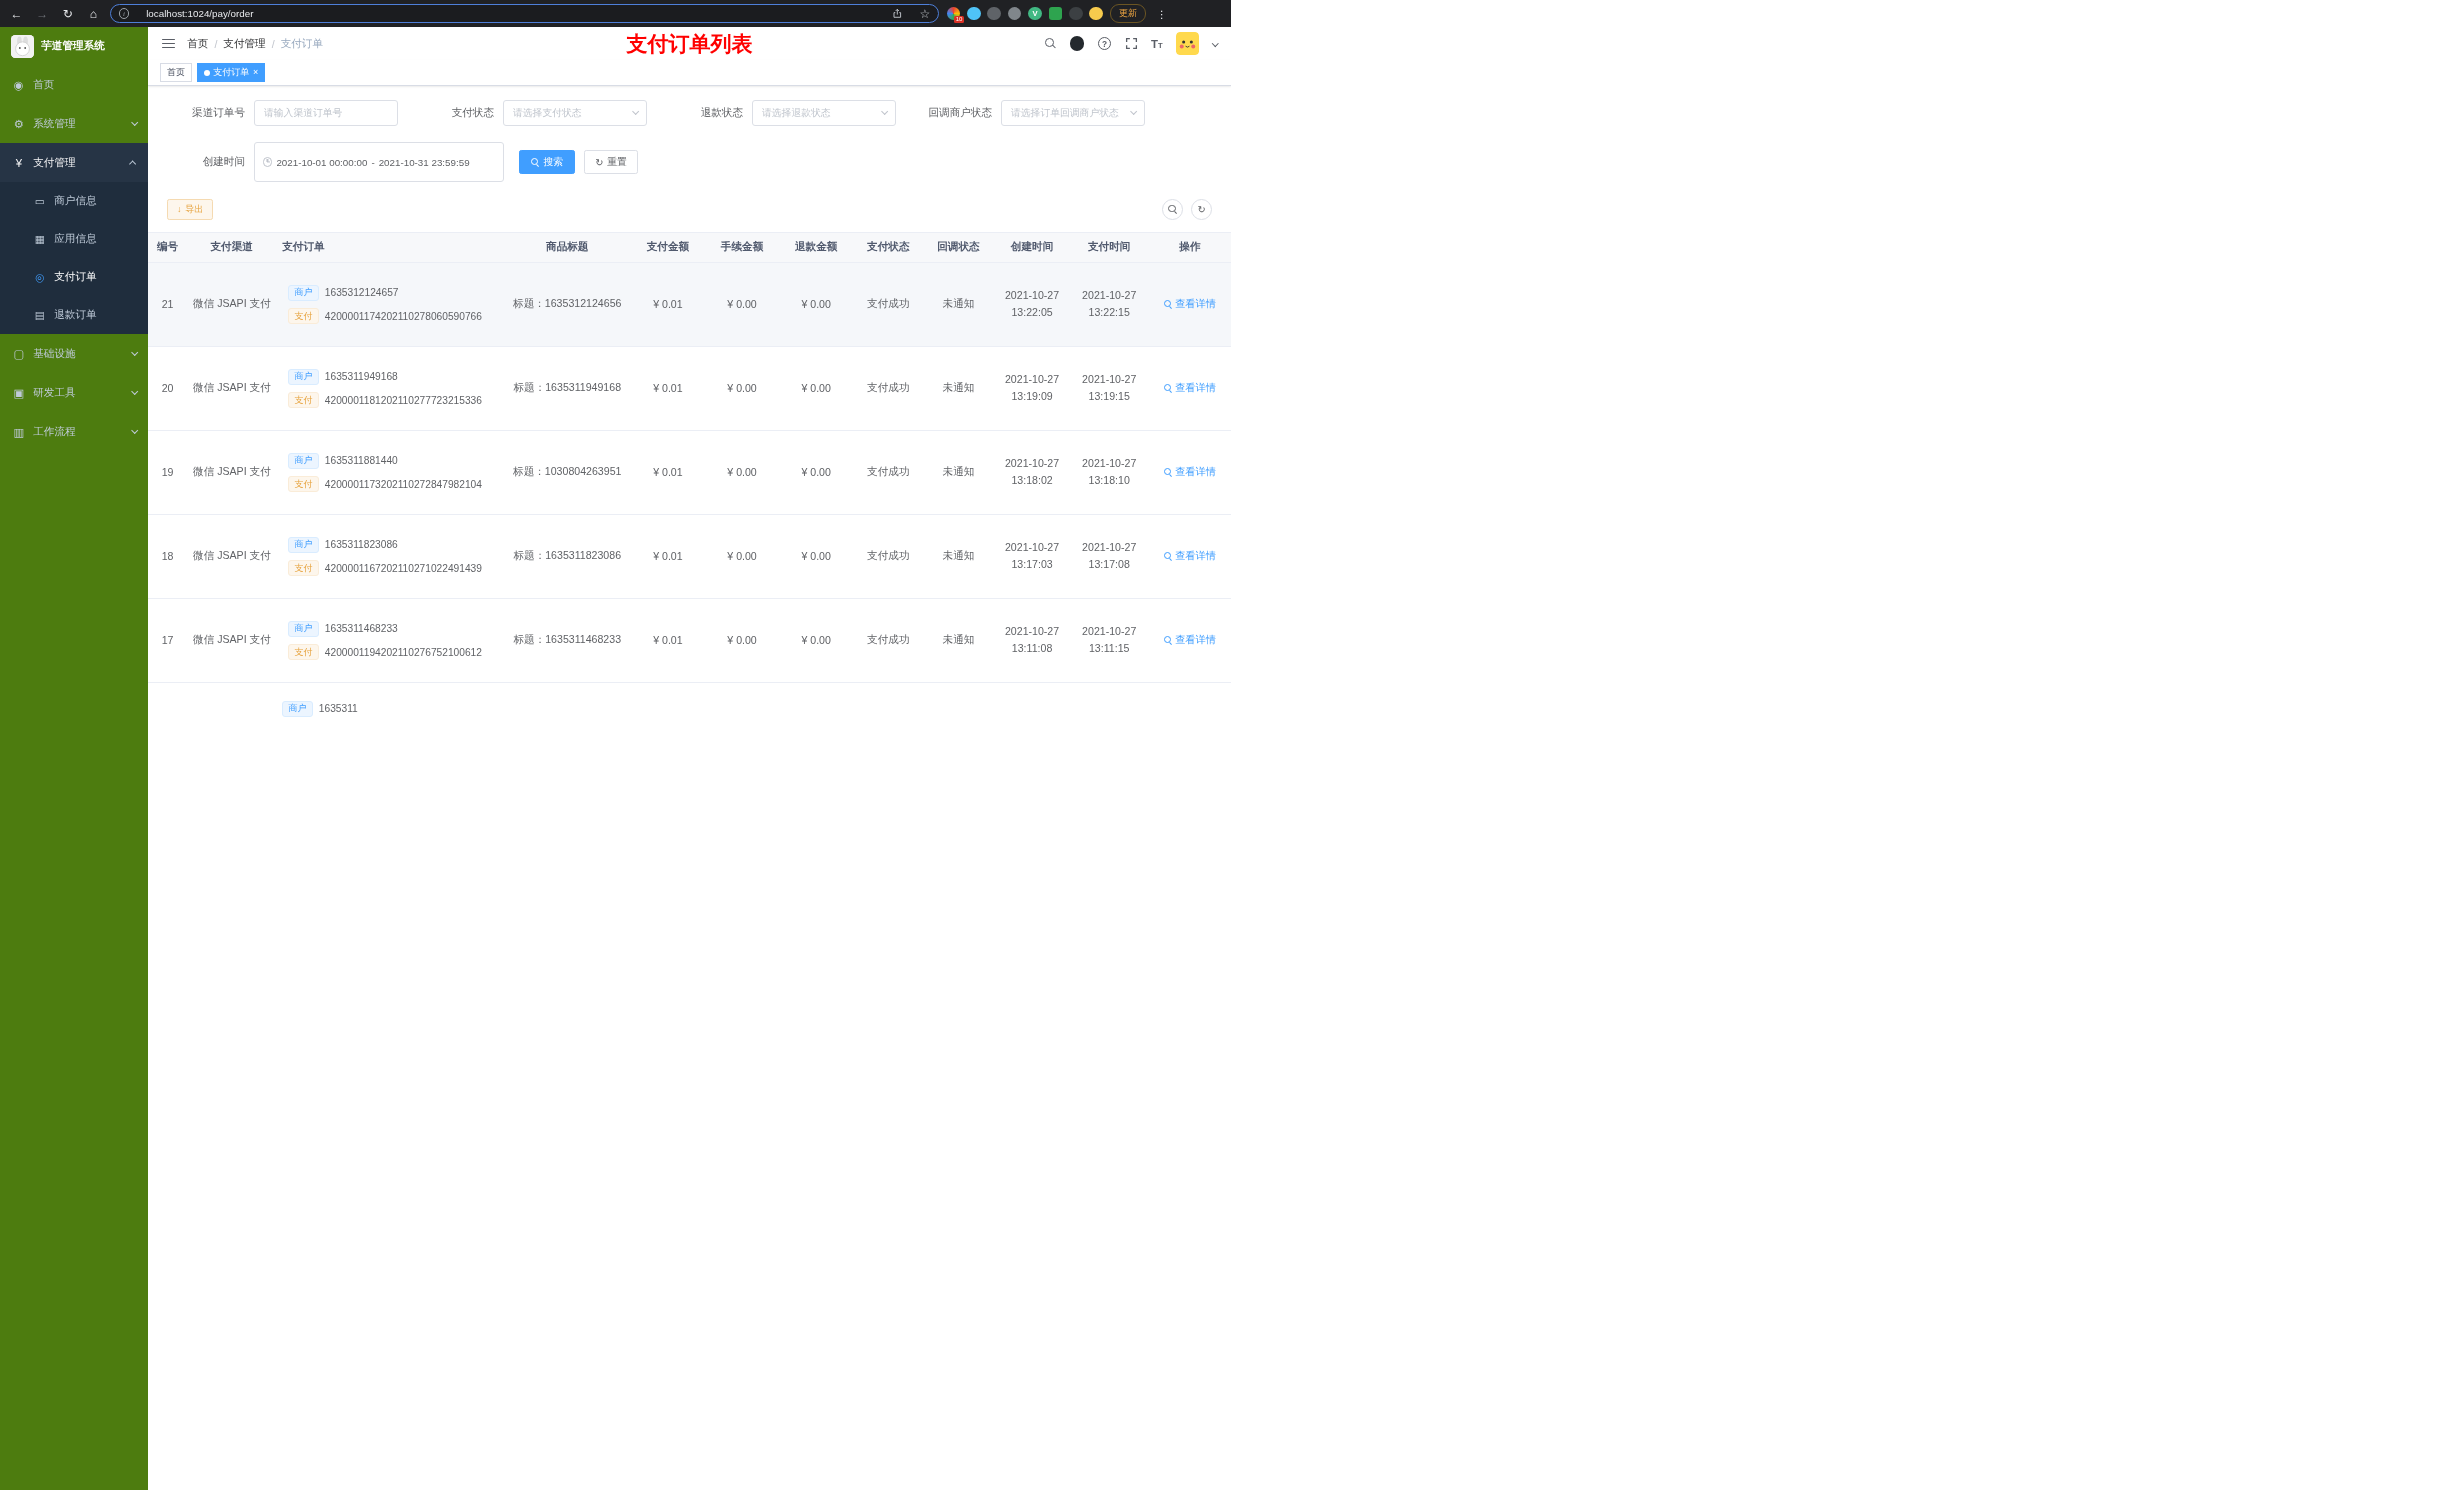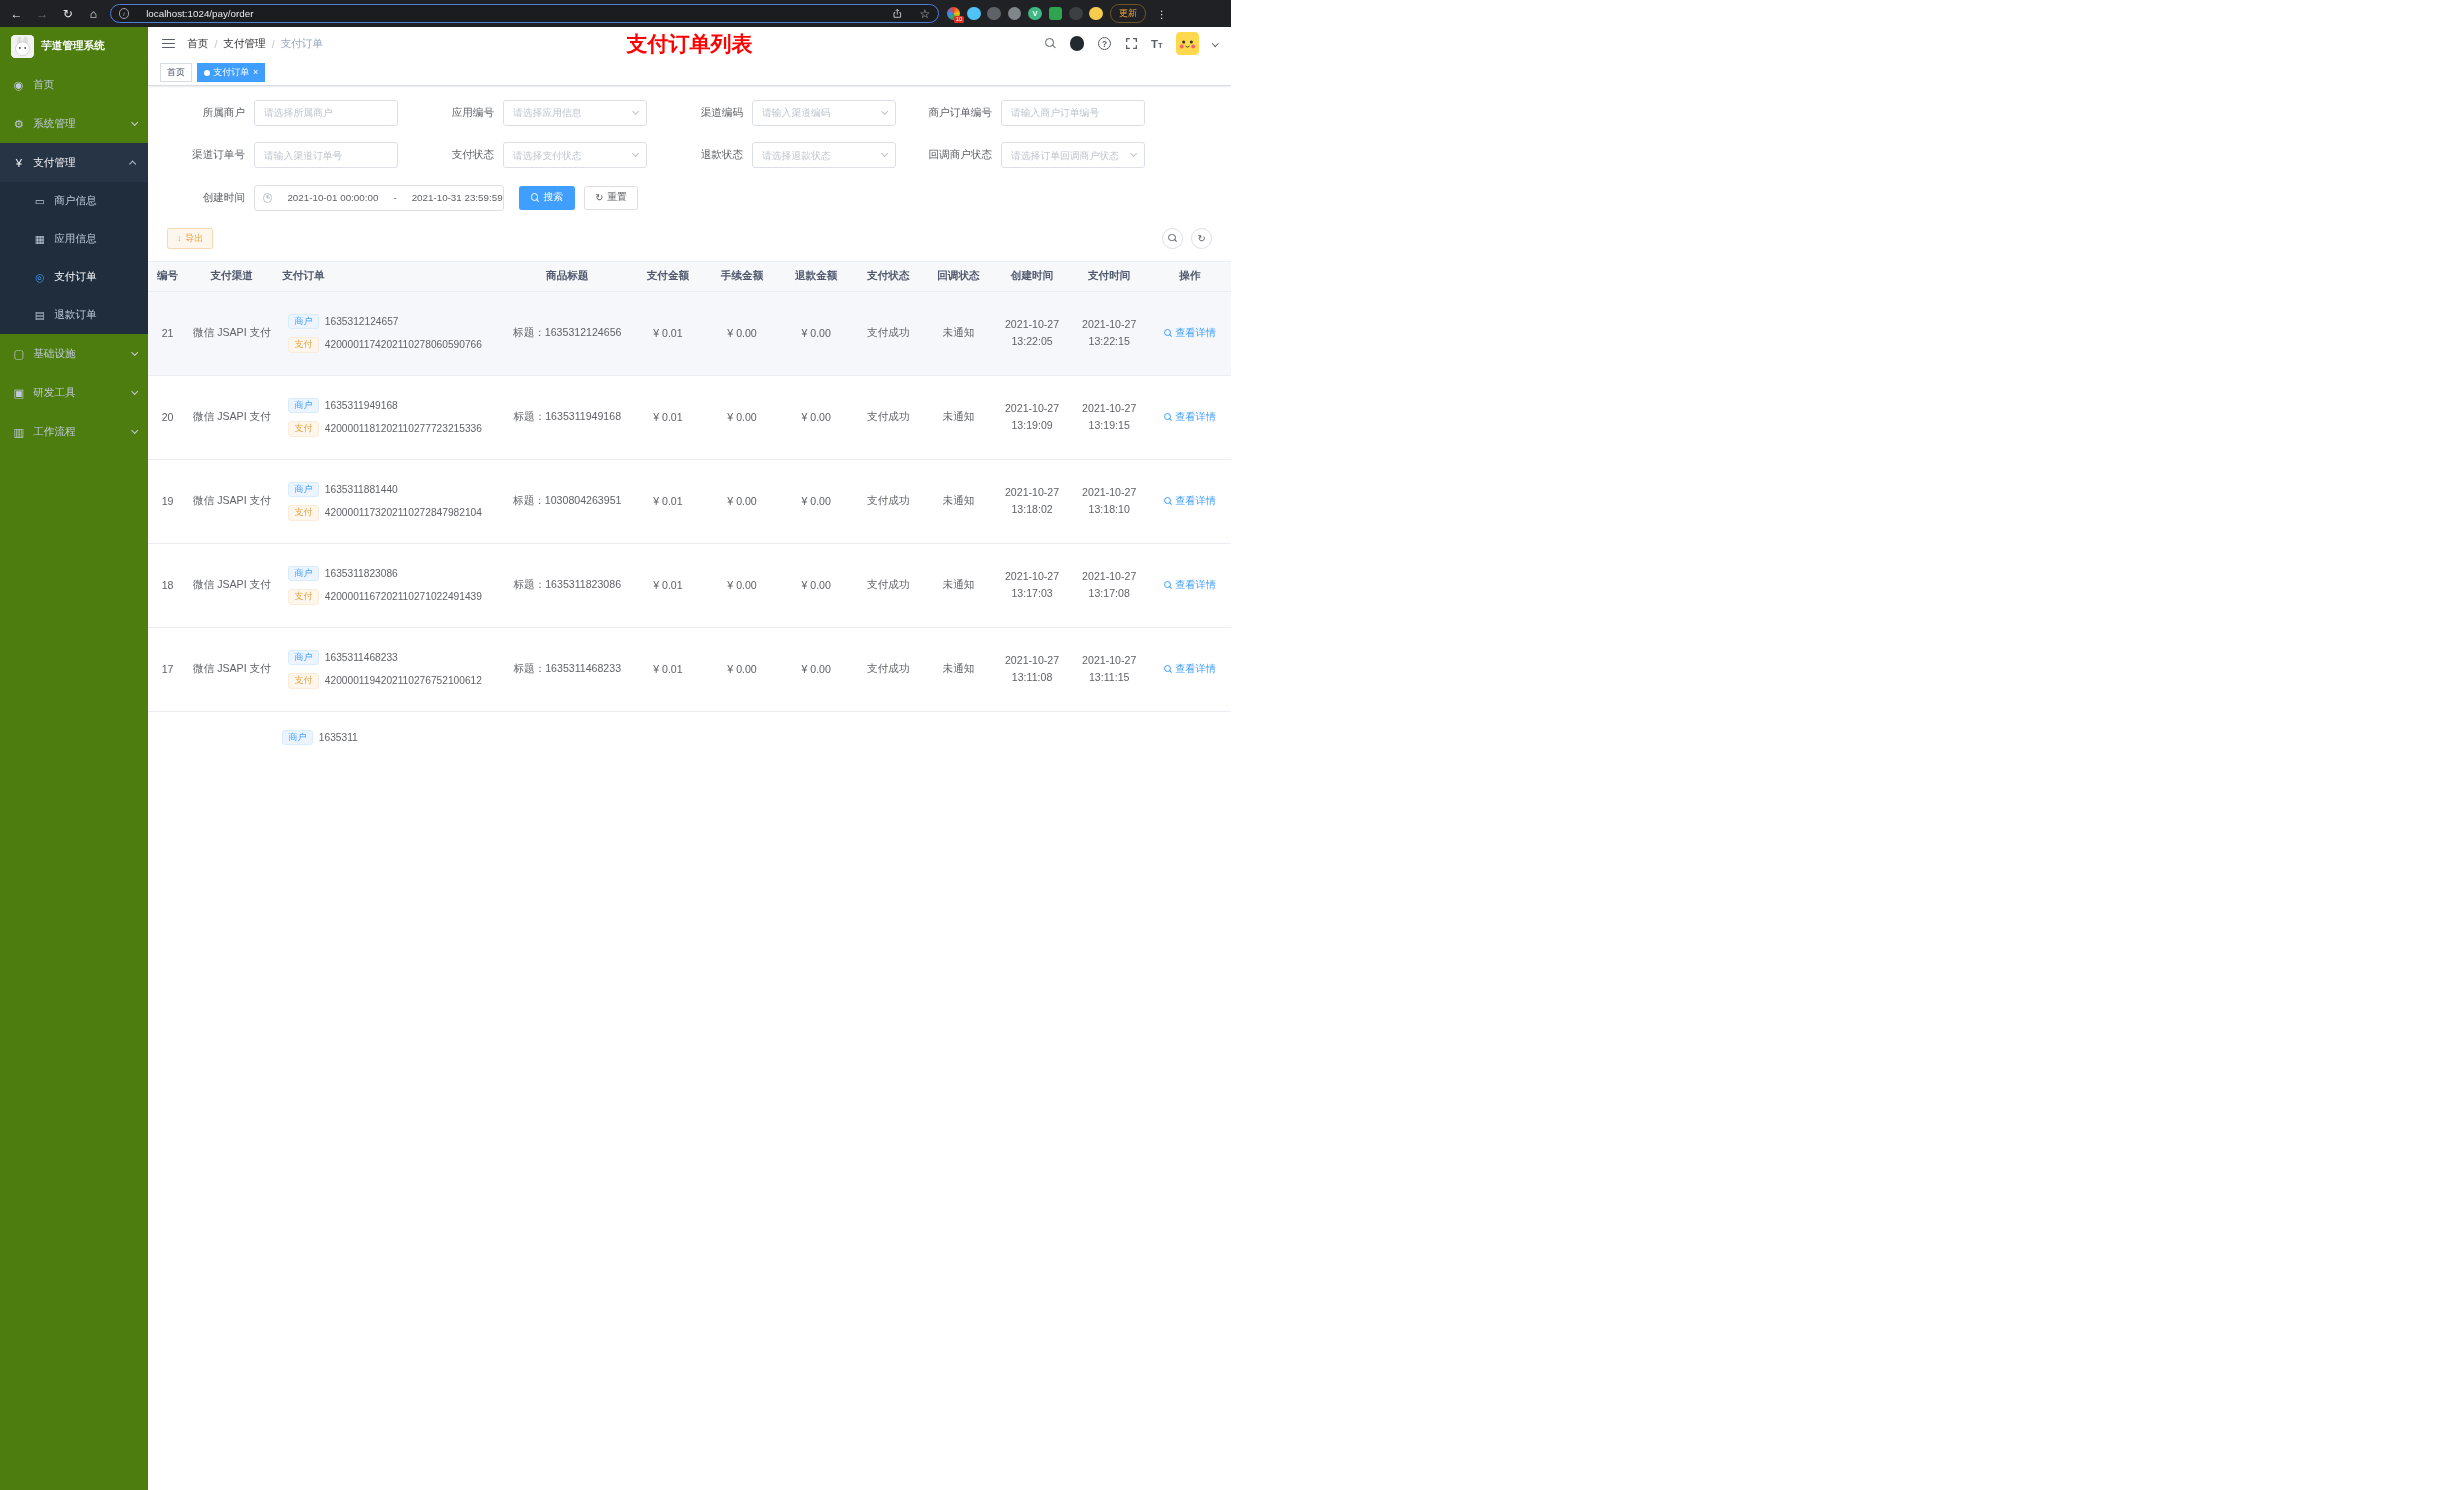--- a/index.html
+++ b/index.html
@@ -98,22 +98,22 @@
     padding-right:9px; white-space:nowrap; flex:none; }
   .ctrl { position:relative; width:144px; }
   .ctrl input { width:100%; height:26px; border:0.8px solid #dcdfe6; border-radius:3px;
     padding:0 9px; font-size:9.8px; color:#606266; outline:none;
     font-family:"Liberation Sans","DejaVu Sans",sans-serif; }
   .ctrl input::placeholder { color:#bfc4cc; }
   .ctrl.sel input { padding-right:19.7px; }
   .ctrl .caret { position:absolute; right:8.3px; top:9px; width:5.3px; height:5.3px;
     border-right:1.1px solid #c0c4cc; border-bottom:1.1px solid #c0c4cc;
     transform:rotate(45deg); pointer-events:none; }
-  .date-box { width:250px; height:26px; border:0.8px solid #dcdfe6; border-radius:3px;
-    display:flex; align-items:center; gap:15px; padding:0 7.6px; font-size:9.8px; color:#606266;
+  .date-box { width:250px; height:40px; border:0.8px solid #dcdfe6; border-radius:3px;
+    display:flex; align-items:center; gap:4px; padding:0 7.6px; font-size:9.8px; color:#606266;
     white-space:nowrap; }
   .i-clock { width:9.8px; height:9.8px; border:1.1px solid #c0c4cc; border-radius:50%;
     position:relative; flex:none; }
   .i-clock::before { content:""; position:absolute; width:1.1px; height:3px;
     background:#c0c4cc; left:50%; top:0.8px; transform:translateX(-50%); }
   .i-clock::after { content:""; position:absolute; width:2.3px; height:1.1px;
     background:#c0c4cc; left:50%; top:50%; transform:translateY(-50%); }
   .btn { height:24px; display:inline-flex; align-items:center; gap:3.8px; padding:0 10.6px;
     border-radius:2.3px; font-size:9.8px; cursor:default; border:0.8px solid #dcdfe6;
     background:#fff; color:#606266; }
@@ -296,40 +296,20 @@
     </span>
     <span class="tag active">
       <span class="dot"></span>
       <span>支付订单</span>
       <span class="x">×</span>
     </span>
   </div>
 
   <div class="content">
 
-    <div class="f-row">
-      <div class="field">
-        <label>所属商户</label>
-        <span class="ctrl"><input placeholder="请选择所属商户" style=""></span>
-      </div>
-      <div class="field">
-        <label>应用编号</label>
-        <span class="ctrl sel"><input placeholder="请选择应用信息" style="">
-          <span class="caret"></span></span>
-      </div>
-      <div class="field">
-        <label>渠道编码</label>
-        <span class="ctrl sel"><input placeholder="请输入渠道编码" style="">
-          <span class="caret"></span></span>
-      </div>
-      <div class="field">
-        <label>商户订单编号</label>
-        <span class="ctrl"><input placeholder="请输入商户订单编号" style=""></span>
-      </div>
-    </div>
 
     <div class="f-row">
       <div class="field">
         <label>渠道订单号</label>
         <span class="ctrl"><input placeholder="请输入渠道订单号" style=""></span>
       </div>
       <div class="field">
         <label>支付状态</label>
         <span class="ctrl sel"><input placeholder="请选择支付状态" style="">
           <span class="caret"></span></span>

